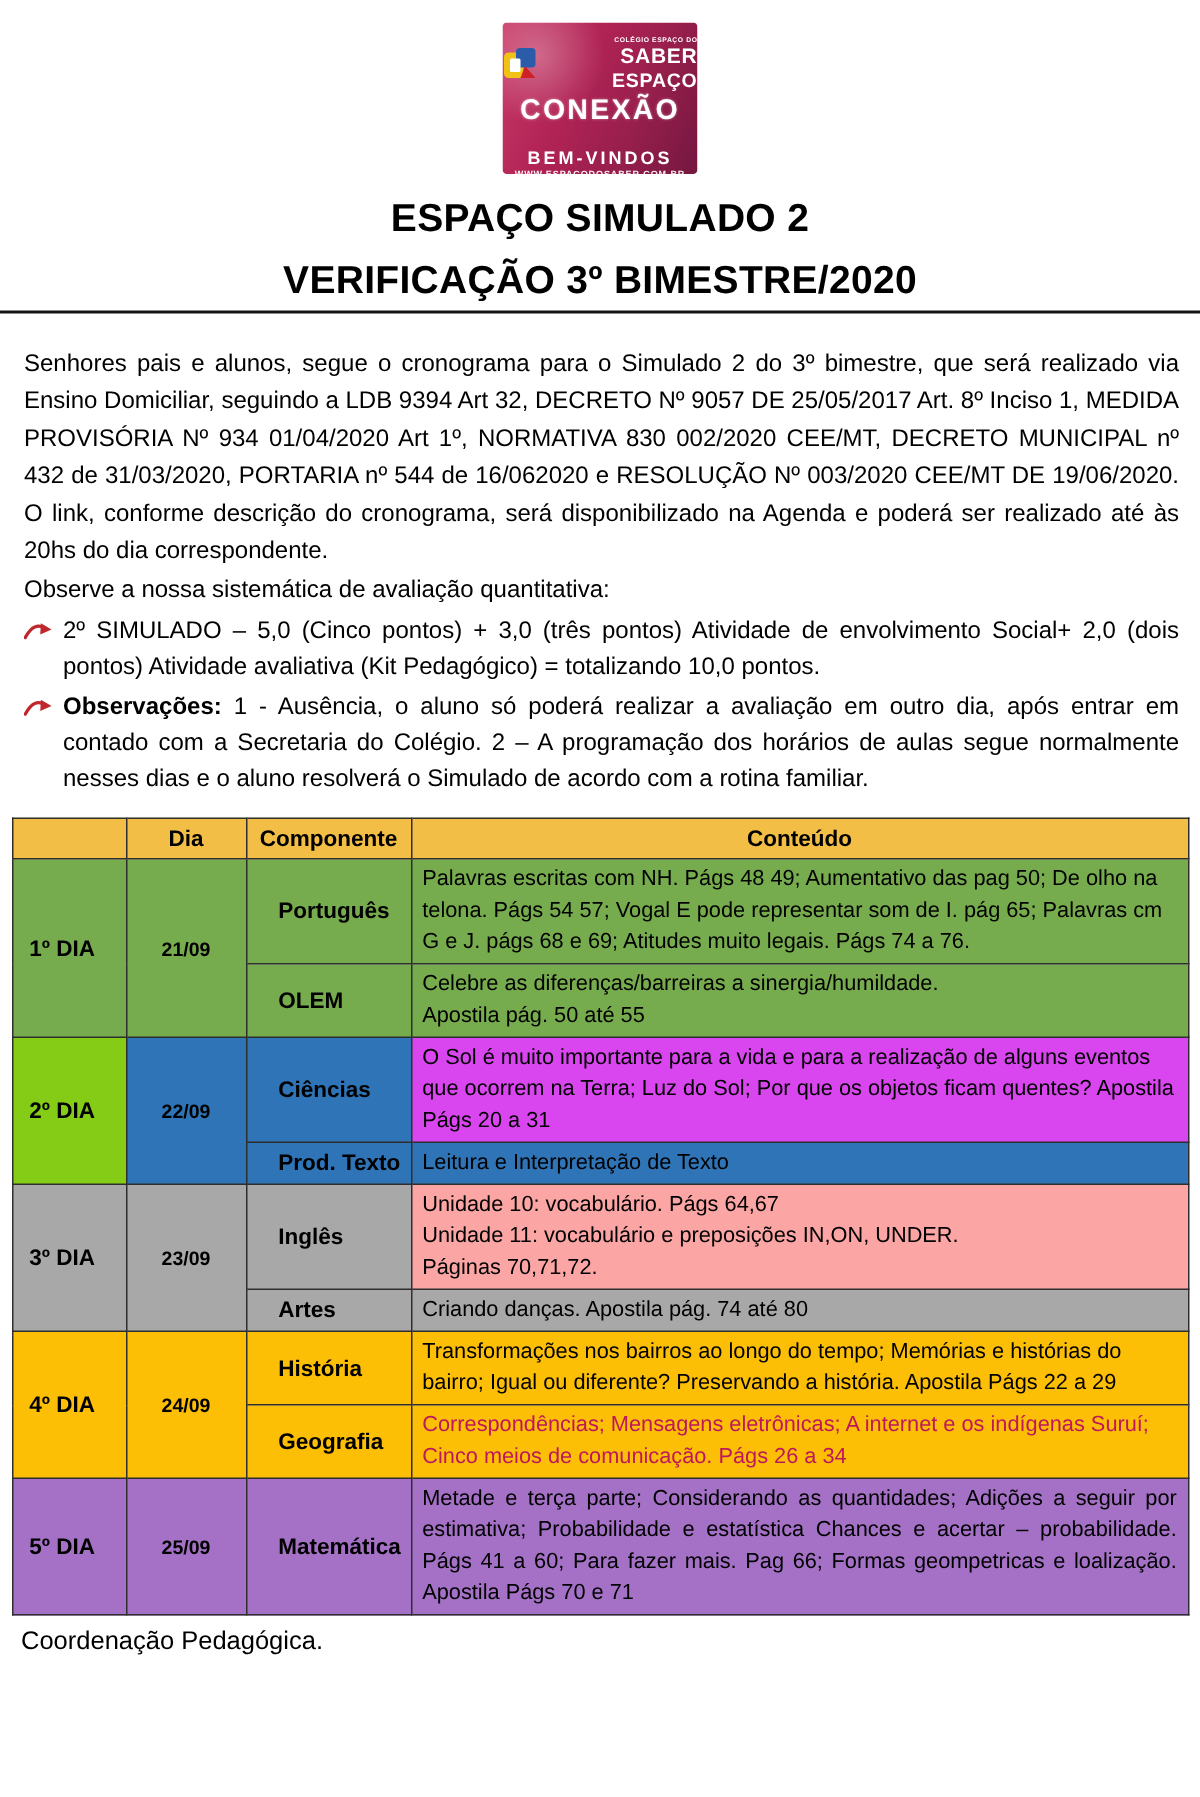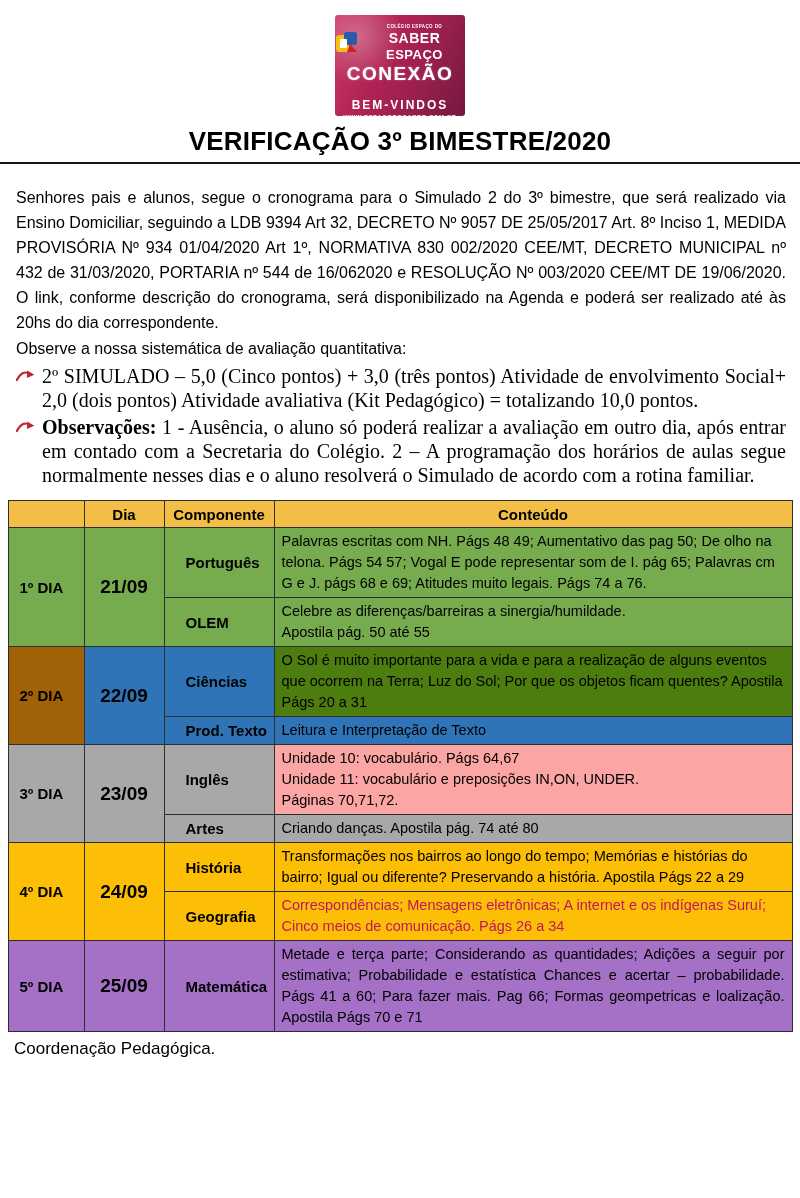--- a/index.html
+++ b/index.html
@@ -10,21 +10,21 @@
   
   .logo-box {
     width:130px; height:101px; margin:15px auto 0; border-radius:3px;
     background:
       radial-gradient(circle at 18% 22%, rgba(255,255,255,.28), rgba(255,255,255,0) 34%),
       linear-gradient(115deg, #c93b68 0%, #b12355 38%, #971f4c 68%, #741740 100%);
     color:#fff; text-align:center; padding-top:10px; position:relative; overflow:hidden;
   }
   .logo-row { display:flex; align-items:center; justify-content:center; gap:3px; }
   .logo-mark { width:26px; height:24px; flex:0 0 auto; }
-  .logo-names { text-align:center; line-height:1; }
+  .logo-names { text-align:right; line-height:1; }
   .logo-tiny { font-size:4.5px; letter-spacing:.4px; font-weight:bold; display:block; }
   .logo-saber { font-size:14px; font-weight:bold; letter-spacing:.5px; }
   .logo-espaco { font-size:13px; font-weight:bold; letter-spacing:.5px; }
   .logo-conexao { font-size:19px; font-weight:bold; letter-spacing:1.5px; margin-top:1px;
                   text-shadow:0 0 2px rgba(255,255,255,.45); }
   .logo-welcome { font-size:12px; font-weight:bold; letter-spacing:2px; margin-top:13px; }
   .logo-url { font-size:6px; font-weight:bold; letter-spacing:.6px; margin-top:2px; opacity:.95; }
 
   
   .title { text-align:center; font-weight:bold; font-size:26px; letter-spacing:.2px; }
@@ -35,29 +35,29 @@
   .subtitle .class { font-size:19px; font-weight:bold; letter-spacing:1px; }
   .subtitle .level { font-size:15px; font-weight:bold; letter-spacing:.2px; }
 
   
   .content { padding:0 14px 0 16px; }
   .para { font-size:16px; line-height:25px; text-align:justify; margin-top:17px; }
   .para-first { margin-top:21px; }
   .lead-in { font-size:16px; line-height:24px; margin-top:2px; }
   .bullet { display:flex; margin-top:3px; }
   .bullet-arrow { flex:0 0 26px; color:var(--arrow-red,#c0272d); padding-top:4px; }
-  .bullet-text { font-size:20px; line-height:24px; text-align:justify; flex:1;font-family:Liberation Serif, serif; }
+  .bullet-text { font-size:16px; line-height:24px; text-align:justify; flex:1; }
 
   
   table.sched { border-collapse:collapse; width:784px; margin:13px auto 0; table-layout:fixed; }
   .sched th, .sched td { border:1.6px solid #2e2e2e; vertical-align:middle; }
   .sched th { background:var(--hdr-gold,#f2be45); font-size:15px; font-weight:bold; height:27px; text-align:center; }
   .col-day { width:76px; } .col-date { width:80px; } .col-comp { width:110px; } .col-cont { width:518px; }
   td.day-cell { font-weight:bold; font-size:15px; padding-left:11px; }
-  td.date-cell { font-weight:bold; font-size:19px; text-align:center; }
+  td.date-cell { font-weight:bold; font-size:13px; text-align:center; }
   td.comp-cell { font-weight:bold; font-size:15px; padding:3px 2px 3px 21px; vertical-align:middle; }
   td.cont-cell { font-size:14.5px; line-height:21px; padding:3px 7px; }
   td.cont-cell.justify { text-align:justify; }
   td.cont-cell.preline { white-space:pre-line; }
 
   .doc-footer { font-size:17px; margin:7px 0 0 14px; }
 </style>
 </head>
 <body>
 
@@ -75,20 +75,21 @@
         <span class="logo-tiny">COLÉGIO ESPAÇO DO</span>
         <span class="logo-saber">SABER</span>
         <span class="logo-espaco">ESPAÇO</span>
       </div>
     </div>
     <div class="logo-conexao">CONEXÃO</div>
     <div class="logo-welcome">BEM-VINDOS</div>
     <div class="logo-url">WWW.ESPACODOSABER.COM.BR</div>
   </div>
 
+  <div class="title title-1">ESPAÇO SIMULADO 2</div>
   <div class="title title-2">VERIFICAÇÃO 3º BIMESTRE/2020</div>
   <hr class="title-rule">
 
   <div class="content">
     <p class="para para-first">Senhores pais e alunos, segue o cronograma para o Simulado 2 do 3º bimestre, que será realizado via Ensino Domiciliar, seguindo a LDB 9394 Art 32, DECRETO Nº 9057 DE 25/05/2017 Art. 8º Inciso 1, MEDIDA PROVISÓRIA Nº 934 01/04/2020 Art 1º, NORMATIVA 830 002/2020 CEE/MT, DECRETO MUNICIPAL nº 432 de 31/03/2020, PORTARIA nº 544 de 16/062020 e RESOLUÇÃO Nº 003/2020 CEE/MT DE 19/06/2020. O link, conforme descrição do cronograma, será disponibilizado na Agenda e poderá ser realizado até às 20hs do dia correspondente.</p>
     <p class="lead-in">Observe a nossa sistemática de avaliação quantitativa:</p>
 
     <div class="bullet">
       <span class="bullet-arrow">
         <svg width="20" height="15" viewBox="0 0 24 17">
@@ -131,24 +132,24 @@
           <td class="date-cell" rowspan="2" style="background: rgb(119, 172, 78);">21/09</td>
           <td class="comp-cell" style="background: rgb(119, 172, 78);">Português</td>
           <td class="cont-cell" style="background: rgb(119, 172, 78);">Palavras escritas com NH. Págs 48 49; Aumentativo das pag 50; De olho na telona. Págs 54 57; Vogal E pode representar som de I. pág 65; Palavras cm G e J. págs 68 e 69; Atitudes muito legais. Págs 74 a 76.</td>
         </tr>
         <tr>
           <td class="comp-cell" style="background: rgb(119, 172, 78);">OLEM</td>
           <td class="cont-cell preline" style="background: rgb(119, 172, 78);">Celebre as diferenças/barreiras a sinergia/humildade.
 Apostila pág. 50 até 55</td>
         </tr>
         <tr>
-          <td class="day-cell" rowspan="2" style="background: #a16207;">2º DIA</td>
+          <td class="day-cell" rowspan="2" style="background: #84cc16;">2º DIA</td>
           <td class="date-cell" rowspan="2" style="background: rgb(46, 116, 182);">22/09</td>
           <td class="comp-cell" style="background: rgb(46, 116, 182);">Ciências</td>
-          <td class="cont-cell" style="background: #4d7c0f;">O Sol é muito importante para a vida e para a realização de alguns eventos que ocorrem na Terra; Luz do Sol; Por que os objetos ficam quentes? Apostila Págs 20 a 31</td>
+          <td class="cont-cell" style="background: #d946ef;">O Sol é muito importante para a vida e para a realização de alguns eventos que ocorrem na Terra; Luz do Sol; Por que os objetos ficam quentes? Apostila Págs 20 a 31</td>
         </tr>
         <tr>
           <td class="comp-cell" style="background: rgb(46, 116, 182);">Prod. Texto</td>
           <td class="cont-cell" style="background: rgb(46, 116, 182);">Leitura e Interpretação de Texto</td>
         </tr>
         <tr>
           <td class="day-cell" rowspan="2" style="background: rgb(168, 168, 168);">3º DIA</td>
           <td class="date-cell" rowspan="2" style="background: rgb(168, 168, 168);">23/09</td>
           <td class="comp-cell" style="background: rgb(168, 168, 168);">Inglês</td>
           <td class="cont-cell preline" style="background: #fca5a5;">Unidade 10: vocabulário. Págs 64,67

